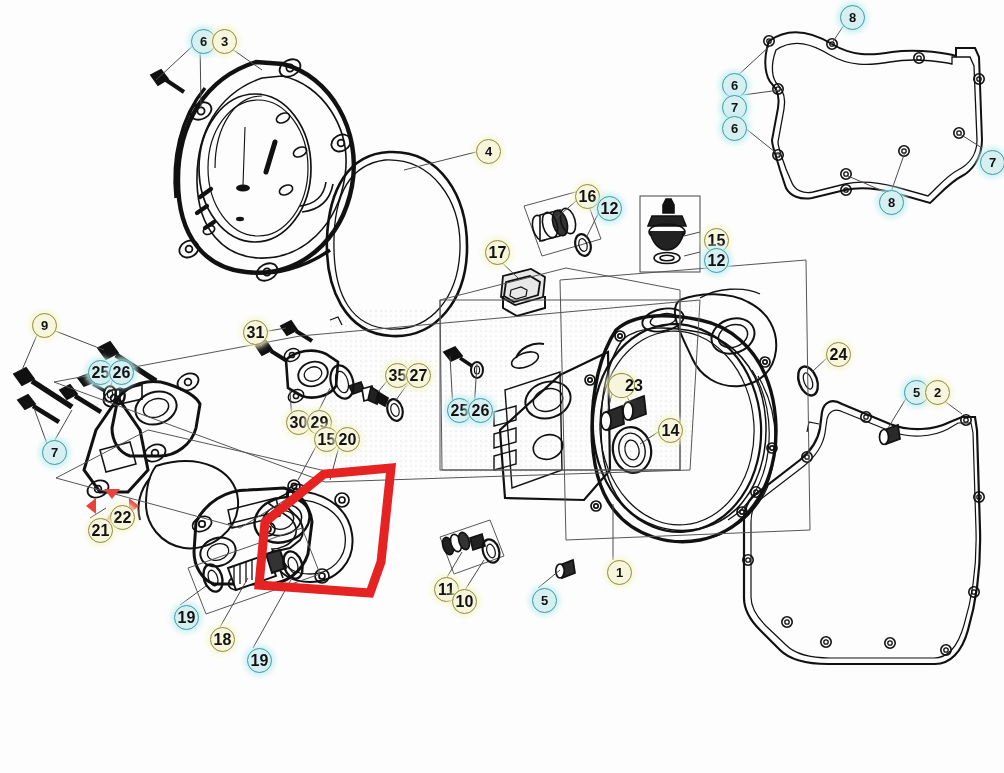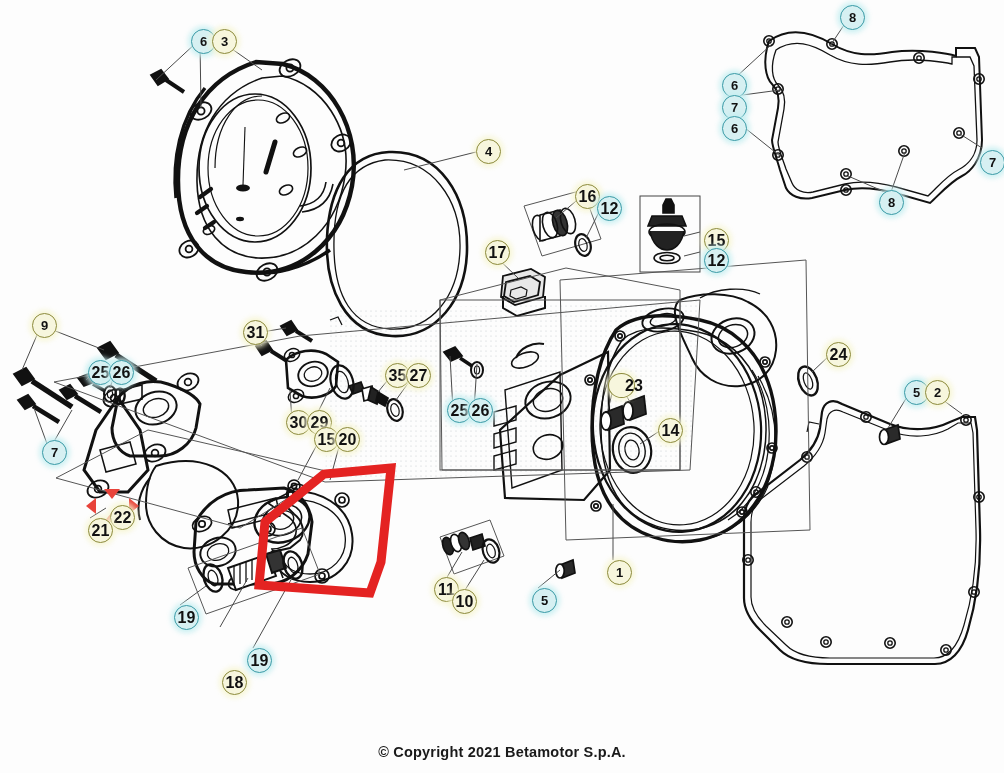--- a/index.html
+++ b/index.html
@@ -581,22 +581,21 @@
       </div>
       <div class="callout cy" style="left: 532px; top: 588px;">
         <span>5</span>
       </div>
       <div class="callout ye" style="left: 607px; top: 560px;">
         <span>1</span>
       </div>
       <div class="callout cy sm" style="left: 174px; top: 605px;">
         <span>19</span>
       </div>
-      <div class="callout ye sm" style="left: 222px; top: 627px; margin-top: 43px;">
+      <div class="callout ye sm" style="left: 210px; top: 627px;">
         <span>18</span>
       </div>
       <div class="callout cy sm" style="left: 247px; top: 648px;">
         <span>19</span>
       </div>
     </div>
 
-  <div class="copyright">© Copyright 2021 Betamotor S.p.A.</div>
 </div>
 
 </body></html>

